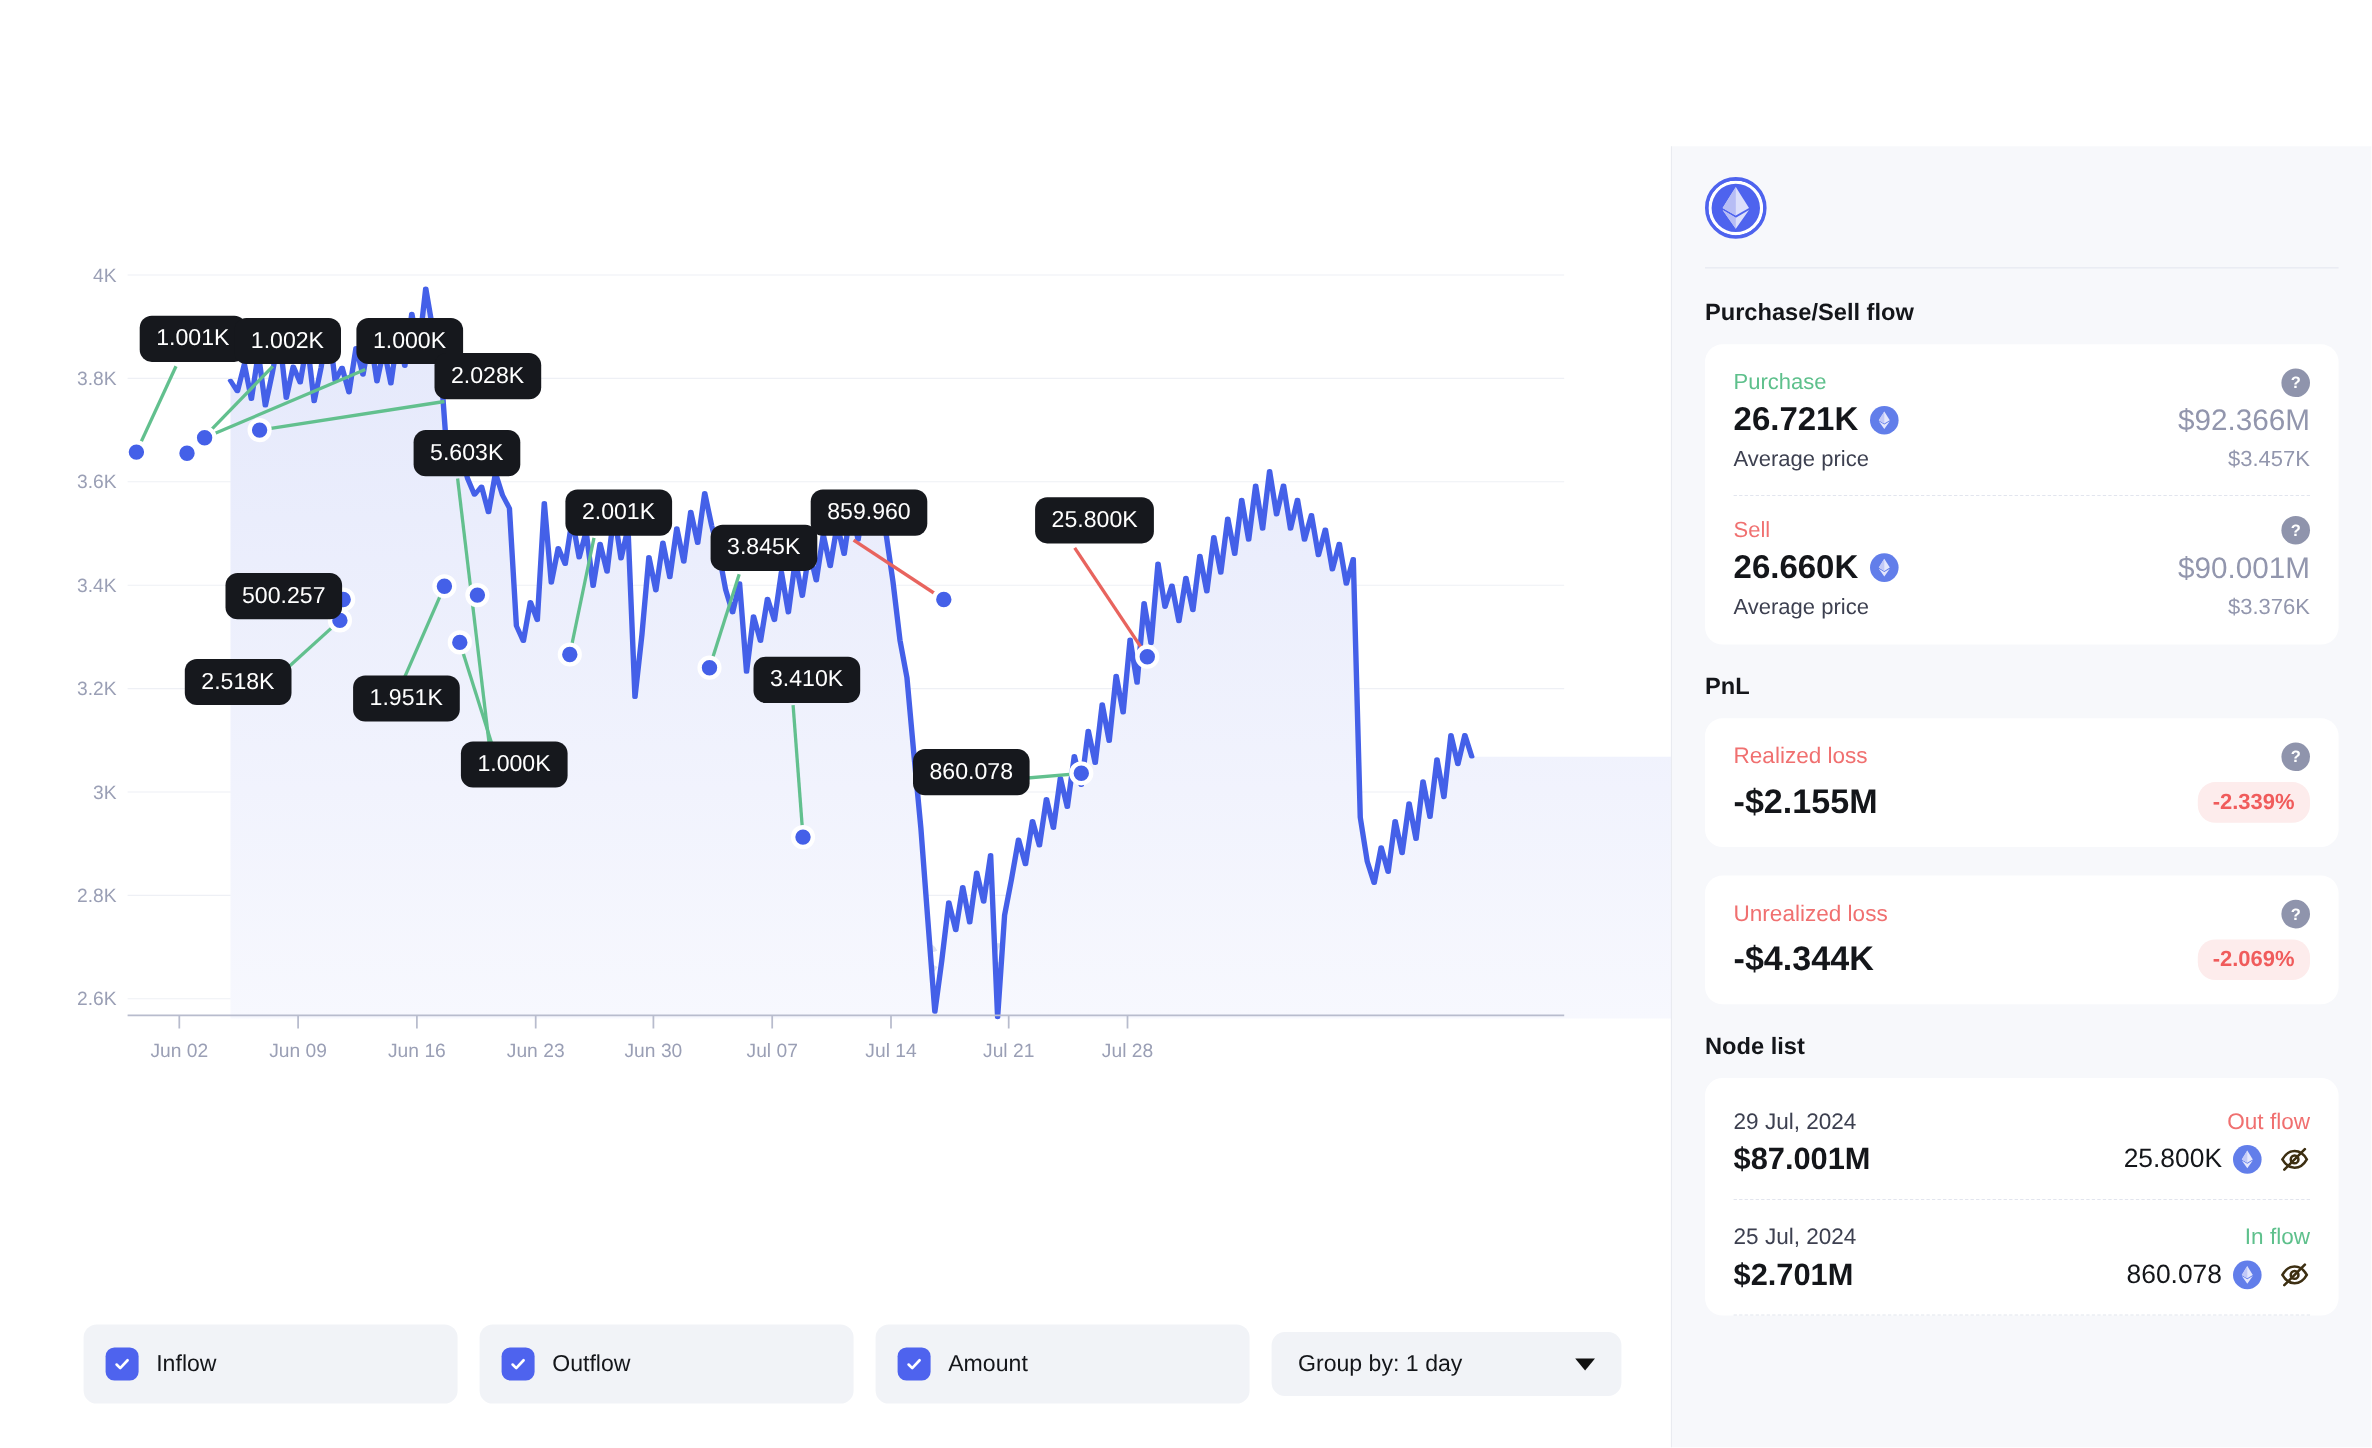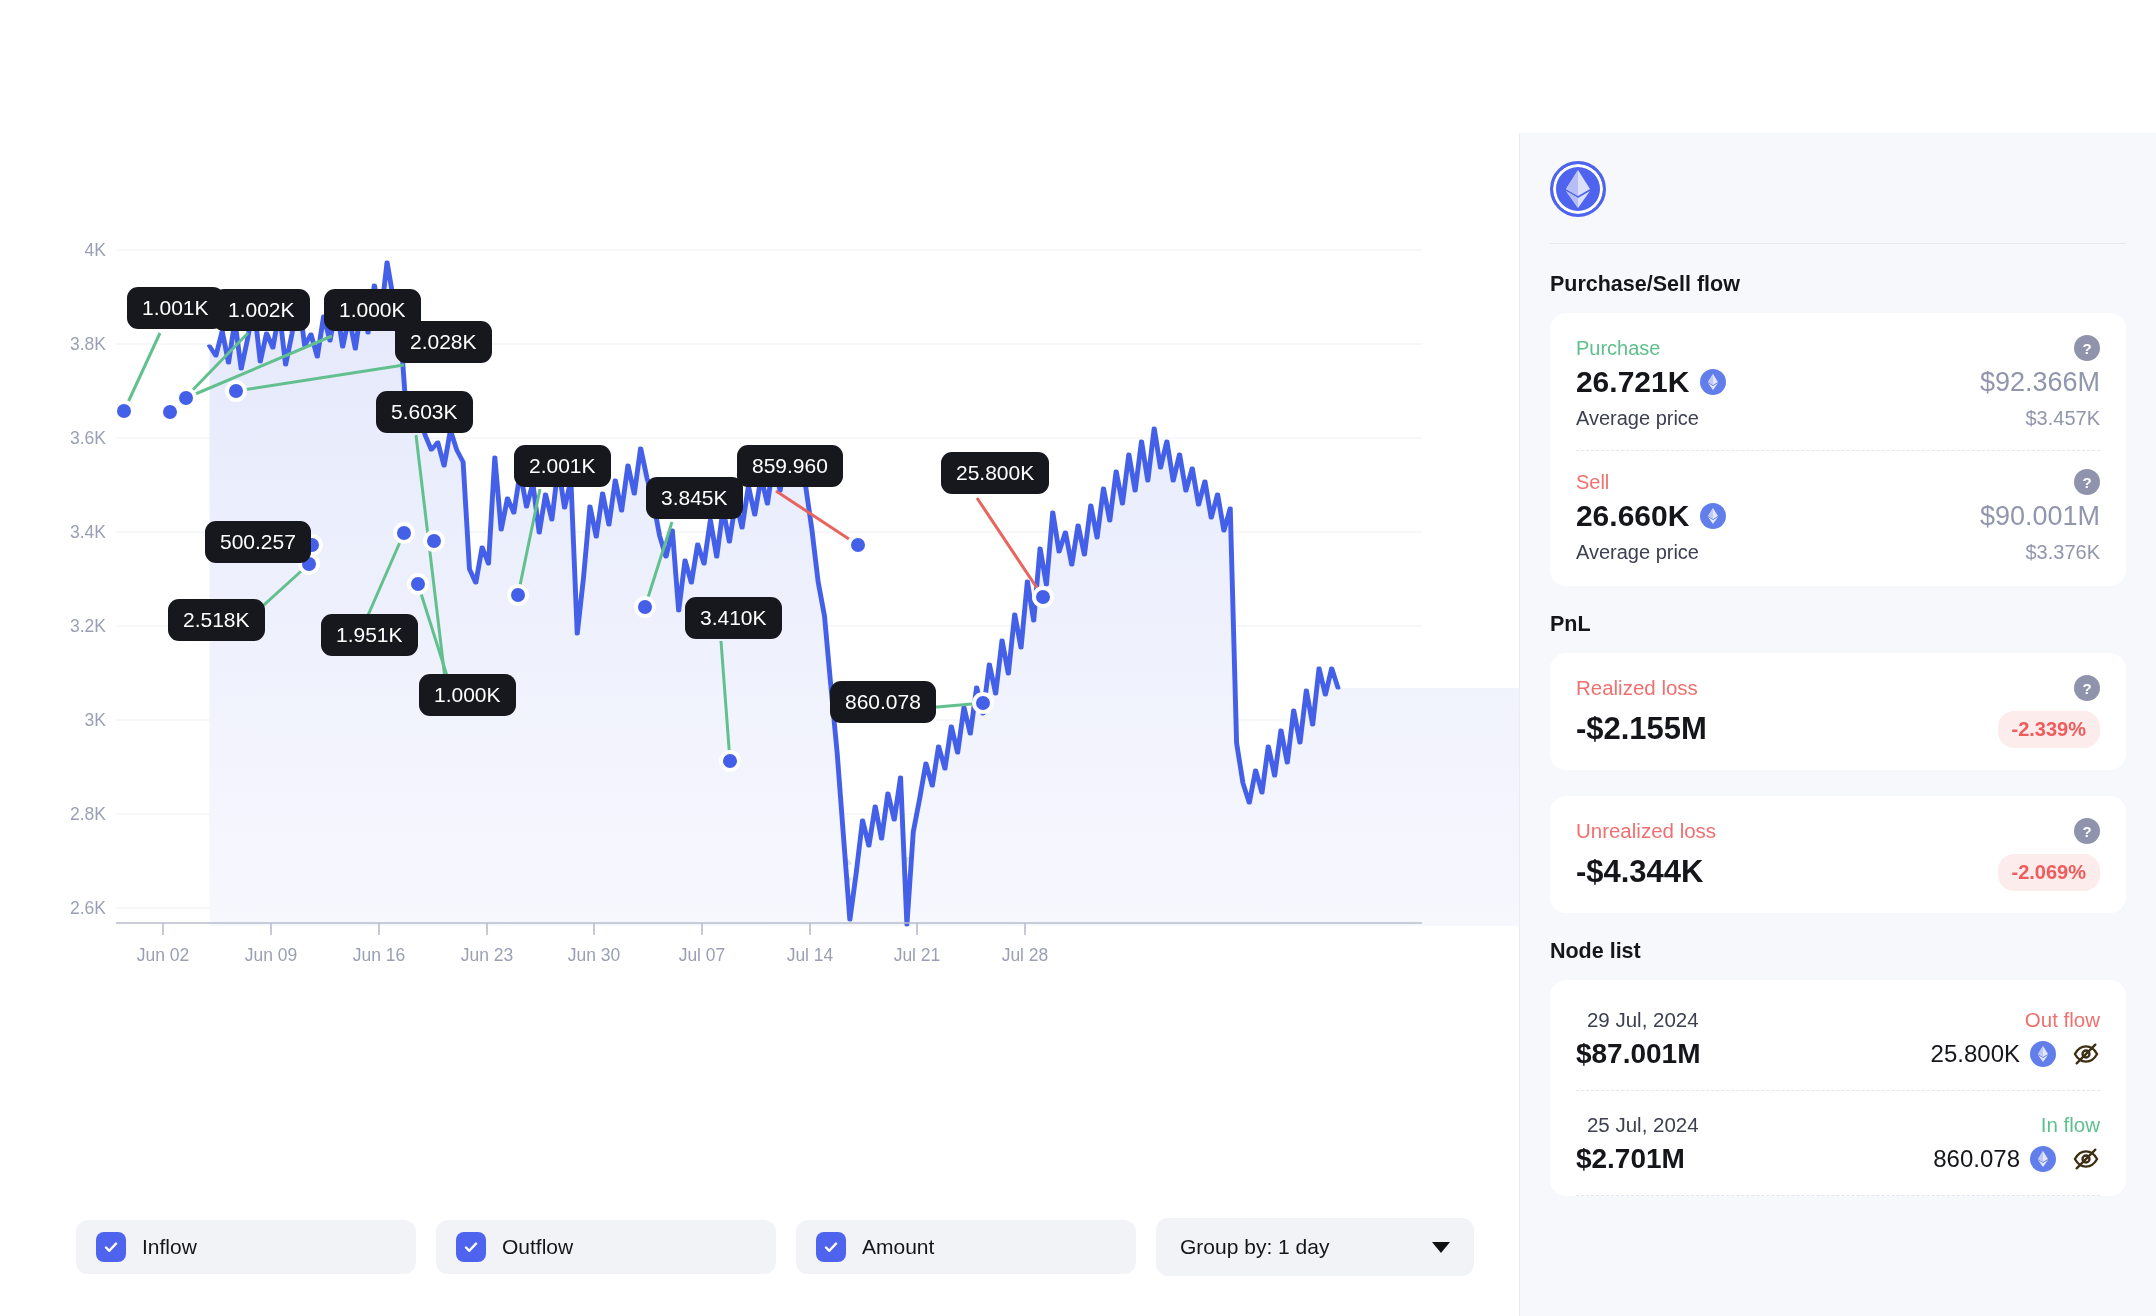--- a/index.html
+++ b/index.html
@@ -55,21 +55,21 @@
     position:absolute; background:#16181d; color:#fff;
     border-radius:11px; padding:9px 15px; font-size:21px; font-weight:400;
     white-space:nowrap; line-height:1.15;
   }
 
   
   .controls {
     position:absolute; left:44px; bottom:40px; display:flex; gap:20px; align-items:center;
   }
   .ctrl-pill {
-    background:#f1f3f7; border-radius:12px; height:54px;
+    background:#f1f3f7; border-radius:12px; height:72px;
     display:flex; align-items:center; padding:0 20px; gap:16px;
     font-size:21px; color:#14161a;
   }
   .ctrl-pill.w1 { width:340px; }
   .cbox {
     width:30px; height:30px; border-radius:8px; background:#4e63ee;
     display:flex; align-items:center; justify-content:center; flex:0 0 auto;
   }
   .cbox svg { display:block; }
   .group-pill {
@@ -109,21 +109,21 @@
   .eth-mini { width:26px; height:26px; border-radius:50%; background:#627eea; display:inline-flex; align-items:center; justify-content:center; }
 
   .pnl-head { display:flex; justify-content:space-between; align-items:center; margin-bottom:10px; }
   .pnl-label { font-size:20.5px; color:#f07070; }
   .pnl-main { display:flex; justify-content:space-between; align-items:flex-start; }
   .pnl-val { font-size:31px; font-weight:700; color:#14161a; }
   .pnl-chip { background:#fdecec; color:#f05b5b; font-size:20px; font-weight:700; border-radius:16px; padding:7px 14px; }
 
   .node-card { background:#fff; border-radius:16px; padding:6px 26px 0 26px; }
   .node-row { padding:22px 0 20px; border-bottom:1px dashed #e2e5ee; }
-  .node-top { display:flex; justify-content:space-between; align-items:flex-start; margin-bottom:6px;margin-left:11px; }
+  .node-top { display:flex; justify-content:space-between; align-items:flex-start; margin-bottom:6px; }
   .node-date { font-size:20.5px; color:#3d4050; }
   .node-flow { font-size:20.5px; }
   .node-flow.out { color:#f07070; }
   .node-flow.in { color:#5ec08c; }
   .node-bot { display:flex; justify-content:space-between; align-items:center; }
   .node-usd { font-size:28px; font-weight:700; color:#14161a; }
   .node-right { display:flex; align-items:center; gap:16px; }
   .node-amt { font-size:24px; color:#14161a; display:flex; align-items:center; gap:10px; }
   .eye { width:28px; height:28px; }
 </style>

